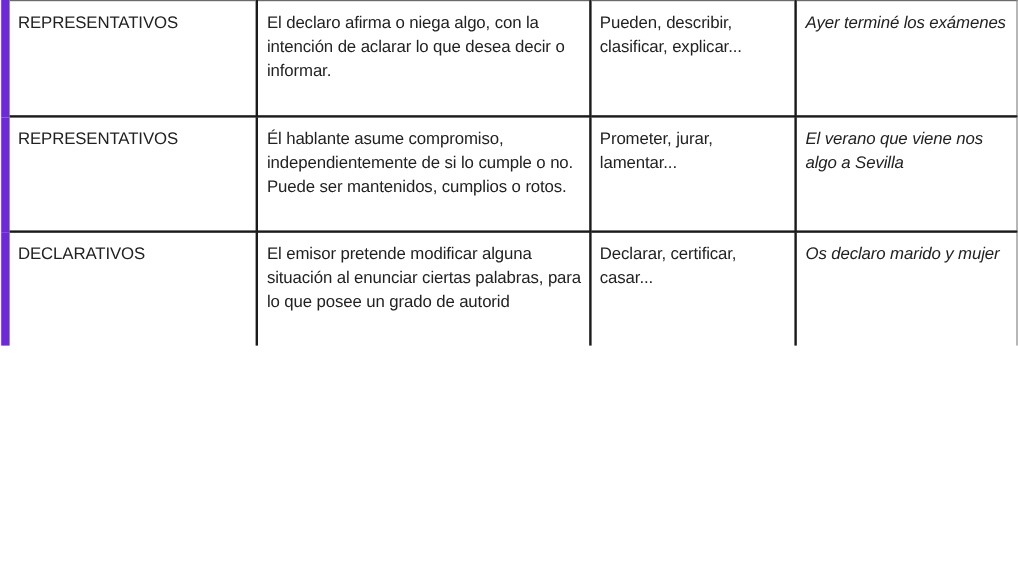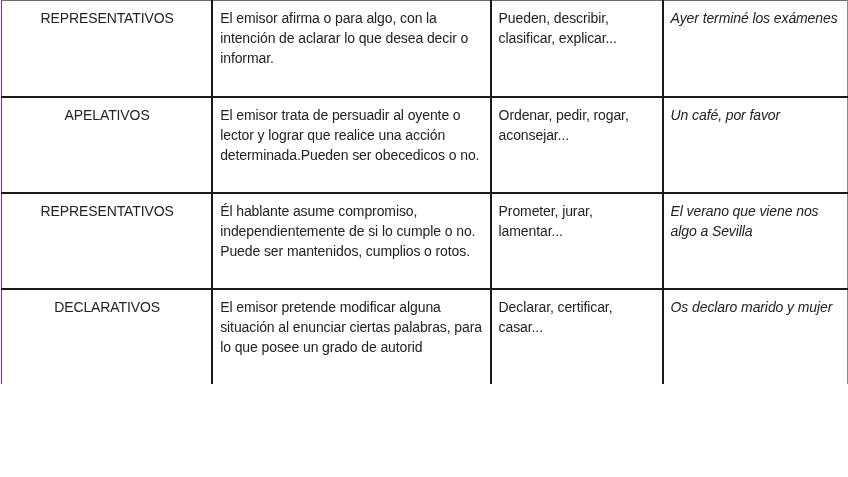--- a/index.html
+++ b/index.html
@@ -24,50 +24,44 @@
     }
     .doc-table td {
       border: 2px solid #1a1a1a;
       vertical-align: top;
       padding: 7px 6px 4px 7px;
       height: 83px;
       overflow: hidden;
       letter-spacing: -0.1px;
     }
     .doc-table tr:first-child td { border-top: 1px solid #6a6a6a; height: 84px; }
-    .doc-table td:first-child { border-left: 1px solid #6d28d9; text-align: center; }
+    .doc-table td:first-child { border-left: 7px solid #6d28d9; }
     .doc-table td:last-child { border-right: 1px solid #888888; font-style: italic; }
     .doc-table tr:last-child td { border-bottom: none; }
     .col-type { width: 196px; }
     .col-desc { width: 259px; }
     .col-verbs { width: 160px; }
     .col-example { width: 172px; }
   </style>
 </head>
 <body>
 
 <table class="doc-table">
   <colgroup>
     <col class="col-type">
     <col class="col-desc">
     <col class="col-verbs">
     <col class="col-example">
   </colgroup>
   <tbody>
     <tr>
       <td>REPRESENTATIVOS</td>
-      <td>El emisor afirma o para algo, con la intención de aclarar lo que desea decir o informar.</td>
+      <td>El declaro afirma o niega algo, con la intención de aclarar lo que desea decir o informar.</td>
       <td>Pueden, describir, clasificar, explicar...</td>
       <td>Ayer terminé los exámenes</td>
-    </tr>
-    <tr>
-      <td>APELATIVOS</td>
-      <td>El emisor trata de persuadir al oyente o lector y lograr que realice una acción determinada.Pueden ser obecedicos o no.</td>
-      <td>Ordenar, pedir, rogar, aconsejar...</td>
-      <td>Un café, por favor</td>
     </tr>
     <tr>
       <td>REPRESENTATIVOS</td>
       <td>Él hablante asume compromiso, independientemente de si lo cumple o no. Puede ser mantenidos, cumplios o rotos.</td>
       <td>Prometer, jurar, lamentar...</td>
       <td>El verano que viene nos algo a Sevilla</td>
     </tr>
     <tr>
       <td>DECLARATIVOS</td>
       <td>El emisor pretende modificar alguna situación al enunciar ciertas palabras, para lo que posee un grado de autorid</td>

